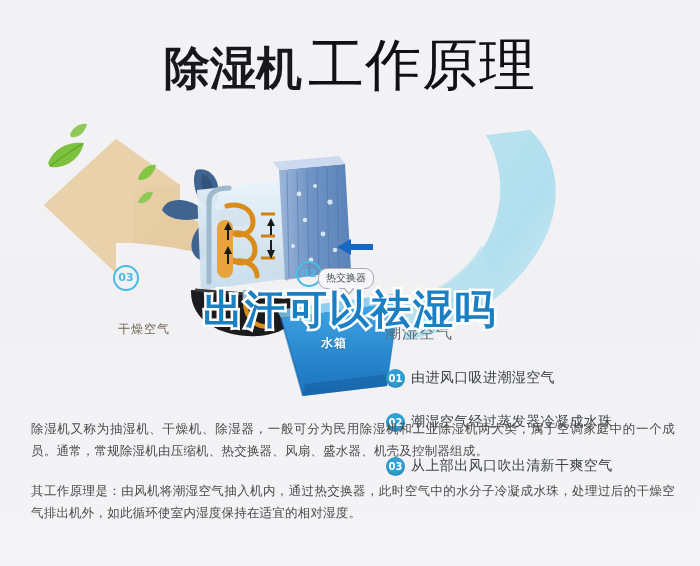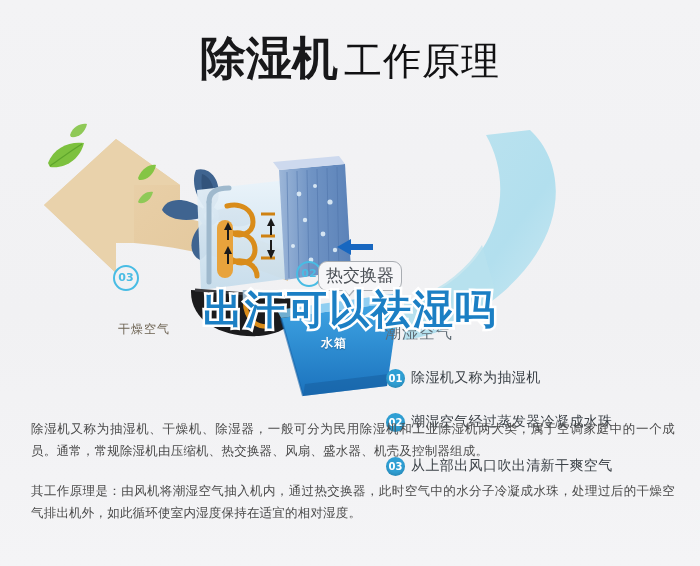--- a/index.html
+++ b/index.html
@@ -32,21 +32,21 @@
     white-space: nowrap;
   }
   .title-a {
     font-size: 46px;
     font-weight: bold;
     color: #18181a;
     letter-spacing: 0px;
     font-family: "DejaVu Sans", "Liberation Sans", sans-serif;
   }
   .title-b {
-    font-size: 38px;
+    font-size: 56px;
     font-weight: 400;
     color: #111113;
     letter-spacing: 1px;
     margin-left: 6px;
     font-family: "DejaVu Sans", "Liberation Sans", sans-serif;
   }
 
   
   .stage {
     position: absolute;
@@ -108,26 +108,26 @@
     background: transparent;
   }
   #badge-03 { left: 113px; top: 150px; }
   #badge-02 { left: 296px; top: 146px; }
   #badge-01 { left: 378px; top: 188px; }
 
   
   .callout {
     position: absolute;
     left: 318px;
-    top: 146px;
+    top: 153px;
     padding: 2px 7px 3px 7px;
     border: 1px solid #a9adb2;
     border-radius: 9px;
     background: #f6f6f8;
-    font-size: 17px;
+    font-size: 10px;
     color: #4a4f55;
     font-family: "DejaVu Sans", sans-serif;
     white-space: nowrap;
   }
   .callout:after {
     content: "";
     position: absolute;
     left: 24px;
     bottom: -7px;
     width: 0; height: 0;
@@ -383,21 +383,21 @@
     <div class="callout">热交换器</div>
 
     <div class="label-dry">干燥空气</div>
     <div class="label-humid">潮湿空气</div>
 
     <div class="tank-label">水箱</div>
 
     <div class="steps">
       <div class="step">
         <div class="step-num">01</div>
-        <div class="step-text">除湿机又称为抽湿机</div>
+        <div class="step-text">由进风口吸进潮湿空气</div>
       </div>
       <div class="step">
         <div class="step-num">02</div>
         <div class="step-text">潮湿空气经过蒸发器冷凝成水珠</div>
       </div>
       <div class="step">
         <div class="step-num">03</div>
         <div class="step-text">从上部出风口吹出清新干爽空气</div>
       </div>
     </div>

